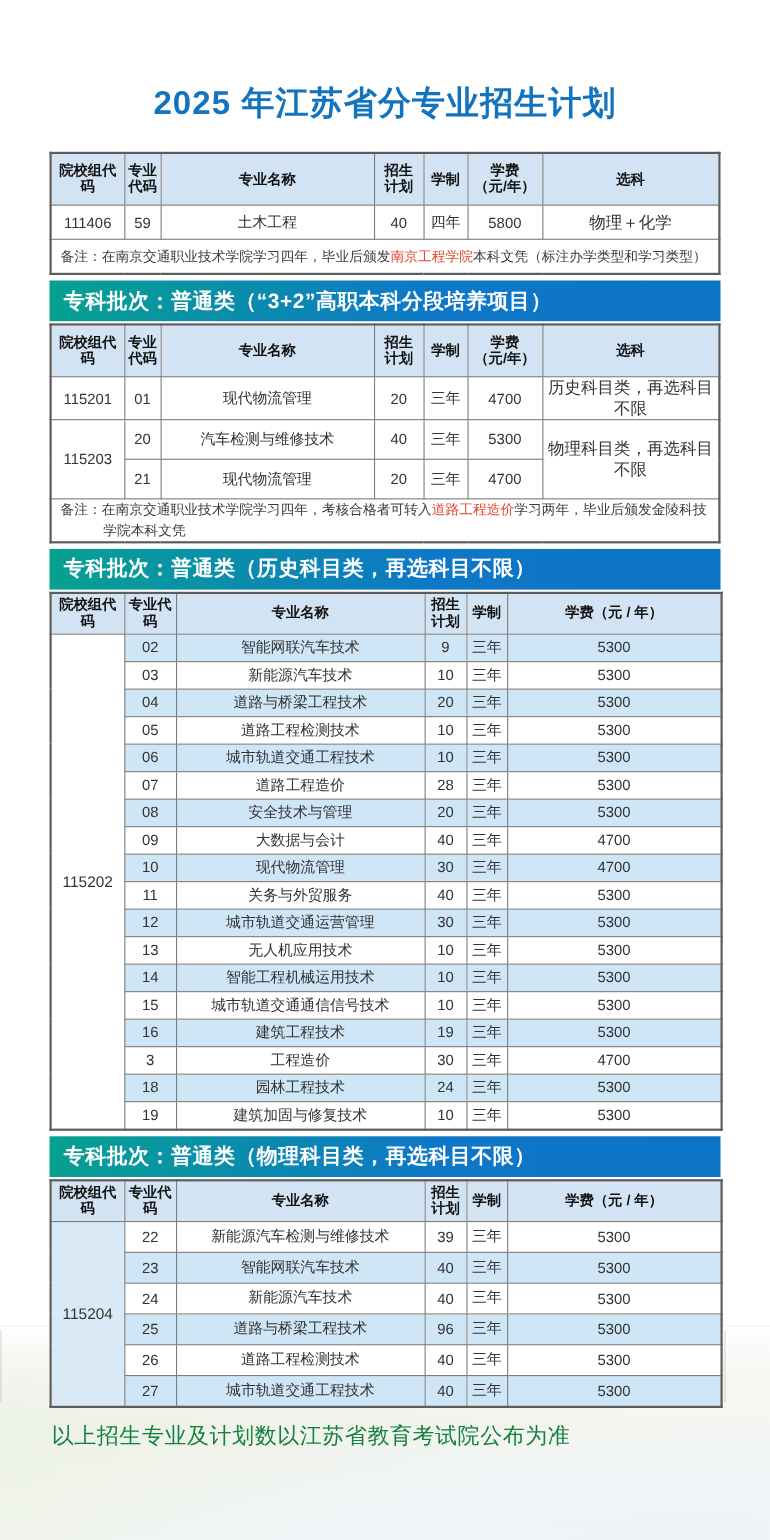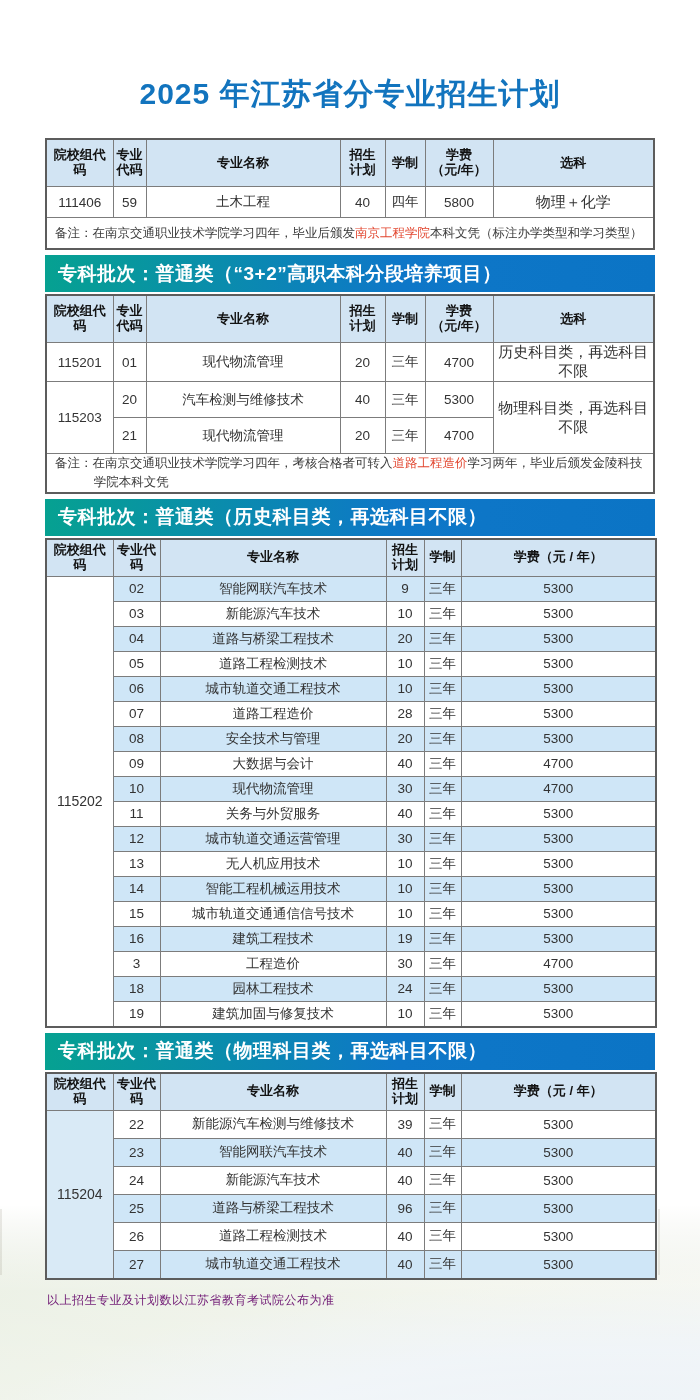--- a/index.html
+++ b/index.html
@@ -66,21 +66,21 @@
   .t4 td.group-cell { background:#d9eaf6; font-size:14px; }
 
   td.note-cell { height:45px; text-align:left; background:#ffffff; }
   .note {
     margin:0 6px; font-size:12.5px; line-height:1.5; color:#3a3a3a;
     padding-left:3.1em; text-indent:-3.1em;
   }
   .red { color:#e2462f; }
 
   .footer {
-    margin:12px 0 0 2px; font-size:12px; color:#701a75; letter-spacing:0.5px;
+    margin:12px 0 0 2px; font-size:20px; color:#15803d; letter-spacing:0.5px;
   }
 </style>
 </head>
 <body>
 
 <div class="bg-photo"></div>
 
 <div class="content">
 
   <h1 class="title">2025 年江苏省分专业招生计划</h1>

